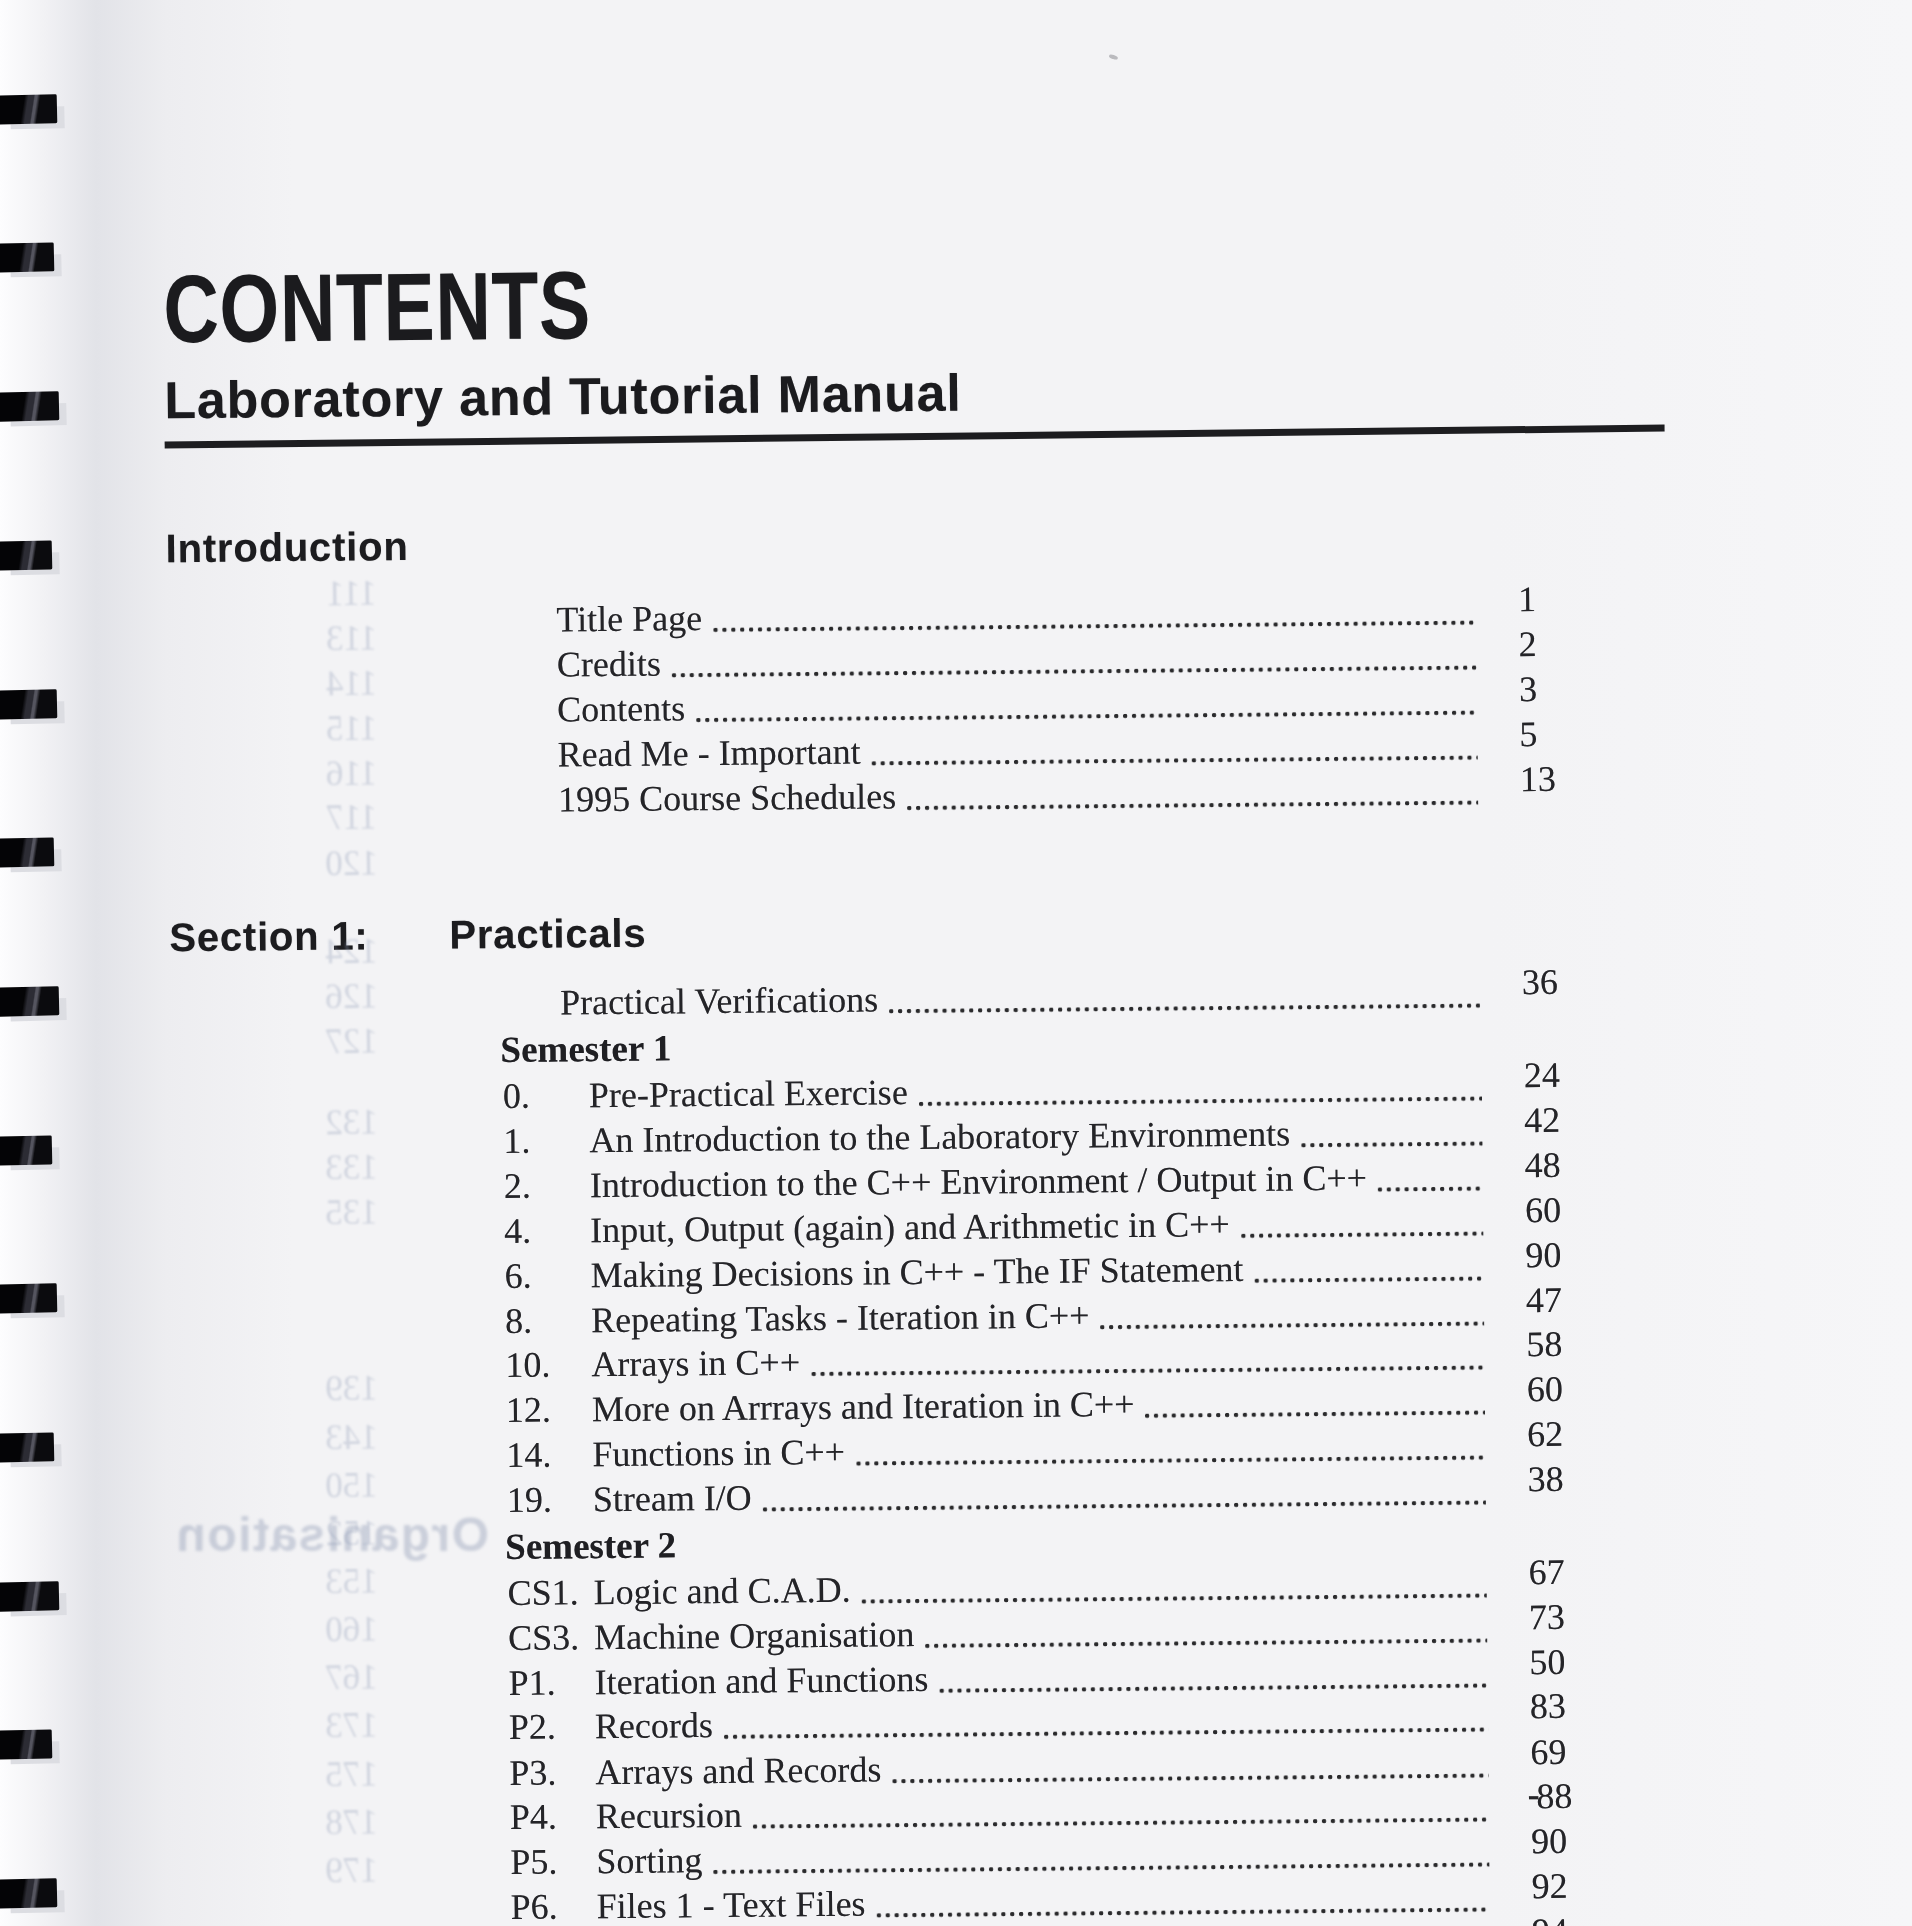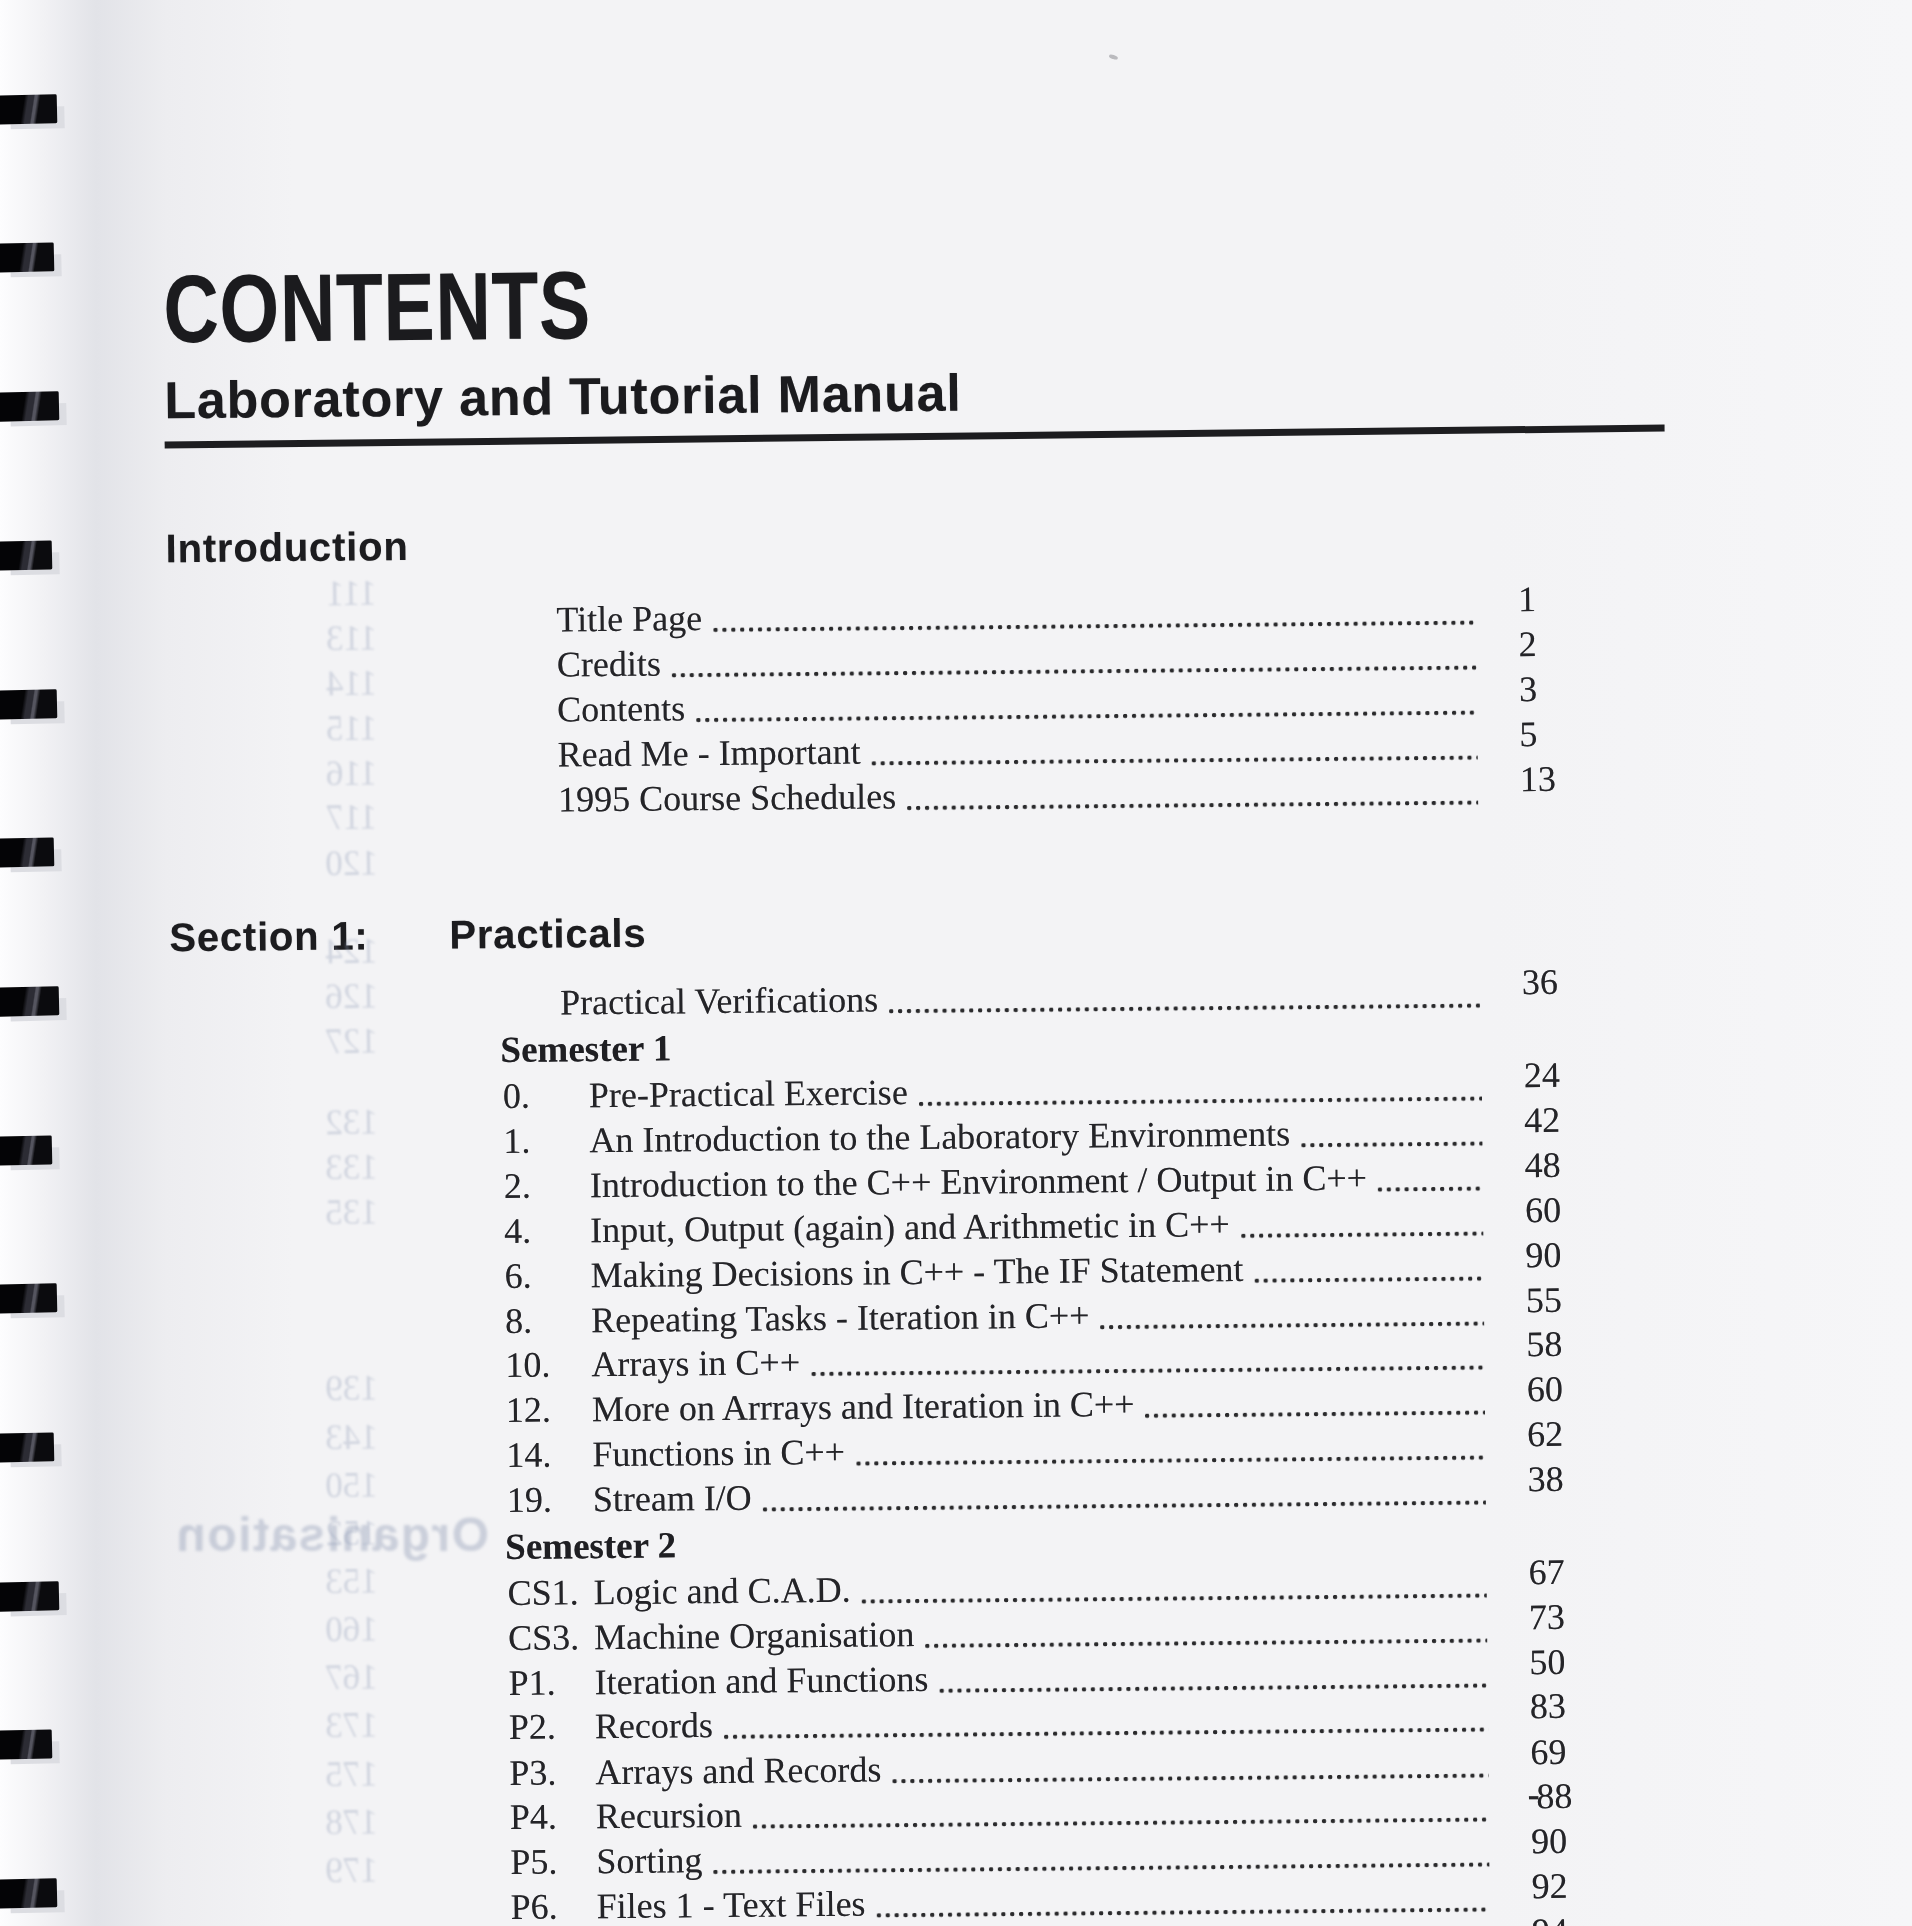--- a/index.html
+++ b/index.html
@@ -191,21 +191,21 @@
             <span class="leader"></span>
           </div>
           <span class="page">90</span>
         </div>
         <div class="row prac-row" style="top: 1297px;">
           <div class="inner">
             <span class="num">8.</span>
             <span class="label">Repeating Tasks - Iteration in C++</span>
             <span class="leader"></span>
           </div>
-          <span class="page">55</span>
+          <span class="page">47</span>
         </div>
         <div class="row prac-row" style="top: 1341px;">
           <div class="inner">
             <span class="num">10.</span>
             <span class="label">Arrays in C++</span>
             <span class="leader"></span>
           </div>
           <span class="page">58</span>
         </div>
         <div class="row prac-row" style="top: 1386px;">

